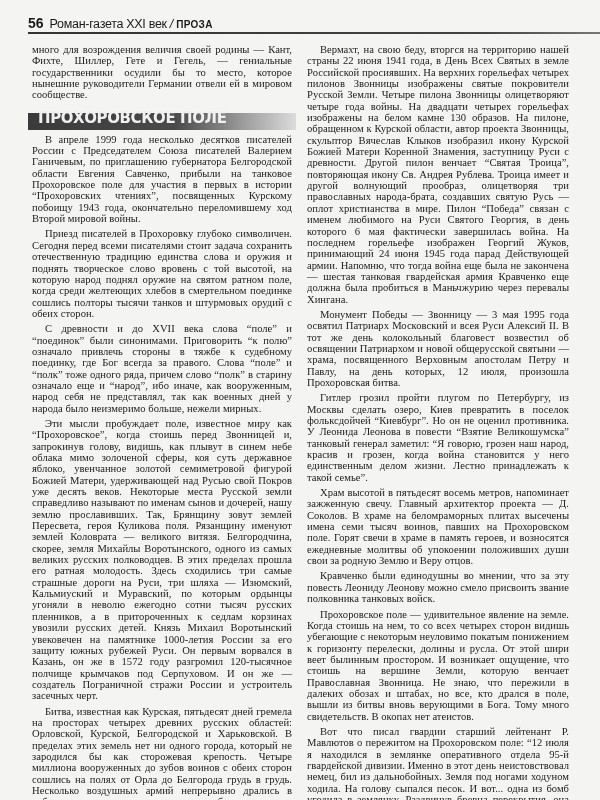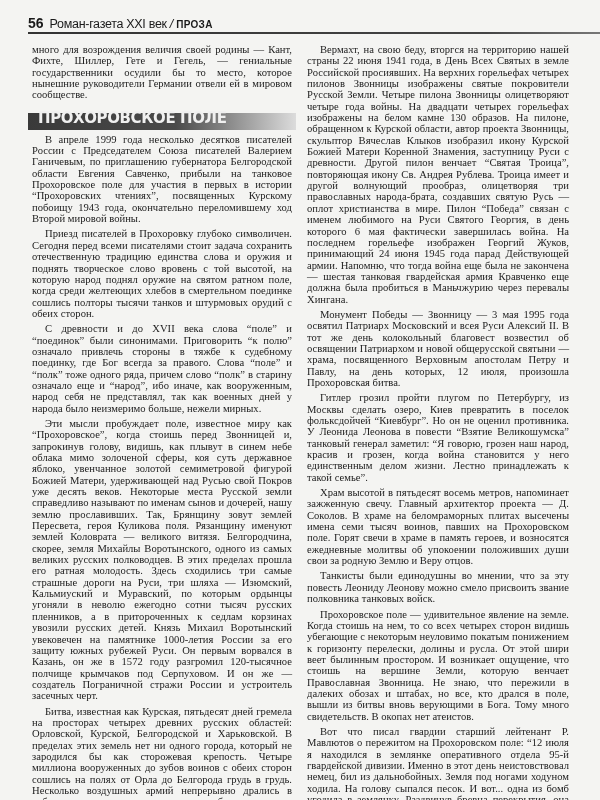--- a/index.html
+++ b/index.html
@@ -71,18 +71,18 @@
     <p>Битва, известная как Курская, пятьдесят дней гремела на просторах четырех древних русских областей: Орловской, Курской, Белгородской и Харьковской. В пределах этих земель нет ни одного города, который не зародился бы как сторожевая крепость. Четыре миллиона вооруженных до зубов воинов с обеих сторон сошлись на полях от Орла до Белгорода грудь в грудь. Несколько воздушных армий непрерывно дрались в небе, подстегиваемые грозным гулом битвы с земли. Половина всех германских войск Восточного фронта, лучшая их половина, — самая боевая и фанатичная, — была сосредоточена для осуществления операции “Цитадель”.</p>
     <p>А победили мы.</p>
 
   </div>
 
   <div class="col col-right">
     <p>Вермахт, на свою беду, вторгся на территорию нашей страны 22 июня 1941 года, в День Всех Святых в земле Российской просиявших. На верхних горельефах четырех пилонов Звонницы изображены святые покровители Русской Земли. Четыре пилона Звонницы олицетворяют четыре года войны. На двадцати четырех горельефах изображены на белом камне 130 образов. На пилоне, обращенном к Курской области, автор проекта Звонницы, скульптор Вячеслав Клыков изобразил икону Курской Божией Матери Коренной Знамения, заступницу Руси с древности. Другой пилон венчает “Святая Троица”, повторяющая икону Св. Андрея Рублева. Троица имеет и другой волнующий прообраз, олицетворяя три православных народа-брата, создавших святую Русь — оплот христианства в мире. Пилон “Победа” связан с именем любимого на Руси Святого Георгия, в день которого 6 мая фактически завершилась война. На последнем горельефе изображен Георгий Жуков, принимающий 24 июня 1945 года парад Действующей армии. Напомню, что тогда война еще была не закончена — шестая танковая гвардейская армия Кравченко еще должна была пробиться в Маньчжурию через перевалы Хингана.</p>
     <p>Монумент Победы — Звонницу — 3 мая 1995 года освятил Патриарх Московский и всея Руси Алексий II. В тот же день колокольный благовест возвестил об освящении Патриархом и новой общерусской святыни — храма, посвященного Верховным апостолам Петру и Павлу, на день которых, 12 июля, произошла Прохоровская битва.</p>
     <p>Гитлер грозил пройти плугом по Петербургу, из Москвы сделать озеро, Киев превратить в поселок фольксдойчей “Киевбург”. Но он не оценил противника. У Леонида Леонова в повести “Взятие Великошумска” танковый генерал заметил: “Я говорю, грозен наш народ, красив и грозен, когда война становится у него единственным делом жизни. Лестно принадлежать к такой семье”.</p>
     <p>Храм высотой в пятьдесят восемь метров, напоминает зажженную свечу. Главный архитектор проекта — Д. Соколов. В храме на беломраморных плитах высечены имена семи тысяч воинов, павших на Прохоровском поле. Горят свечи в храме в память героев, и возносятся ежедневные молитвы об упокоении положивших души свои за родную Землю и Веру отцов.</p>
-    <p>Танкисты были единодушны во мнении, что за эту повесть Леониду Леонову можно смело присвоить звание полковника танковых войск.</p>
+    <p>Кравченко были единодушны во мнении, что за эту повесть Леониду Леонову можно смело присвоить звание полковника танковых войск.</p>
     <p>Прохоровское поле — удивительное явление на земле. Когда стоишь на нем, то со всех четырех сторон видишь убегающие с некоторым неуловимо покатым понижением к горизонту перелески, долины и русла. От этой шири веет былинным простором. И возникает ощущение, что стоишь на вершине Земли, которую венчает Православная Звонница. Не знаю, что пережили в далеких обозах и штабах, но все, кто дрался в поле, вышли из битвы вновь верующими в Бога. Тому много свидетельств. В окопах нет атеистов.</p>
     <p>Вот что писал гвардии старший лейтенант Р. Мавлютов о пережитом на Прохоровском поле: “12 июля я находился в землянке оперативного отдела 95-й гвардейской дивизии. Именно в этот день неистовствовал немец, бил из дальнобойных. Земля под ногами ходуном ходила. На голову сыпался песок. И вот... одна из бомб угодила в землянку. Раздвинув бревна перекрытия, она зловеще просунулась вовнутрь землянки. Угрожающе сверкала металлом. Все, подталкивая друг друга, вылетели из укрытия. Рассыпались и залегли, грызя землю. Лежим, а бомба не взрывается. Видно Господу Богу угодно было оставить нас в живых. Бомба и снаряды продолжали громыхать вокруг. Перебежками и ползком добрались до балки... И вдруг кто-то, дотронувшись до моего плеча, хриплым голосом произнес: “Смотри, идут. Танки, танки!..” Глянул в бинокль. И, о ужас!.. Прямо на нас, раскачивая длинными стволами орудий, двигались громадные чудовища со зловещими черными крестами. У меня подогнулись поджилки, перехватило дыхание. “Господи, спаси и сохрани!..” — взмолился я, до того бывший яростным атеистом. Сошлись... Закружились...</p>
   </div>
 
 </div>
 
 </body></html>

